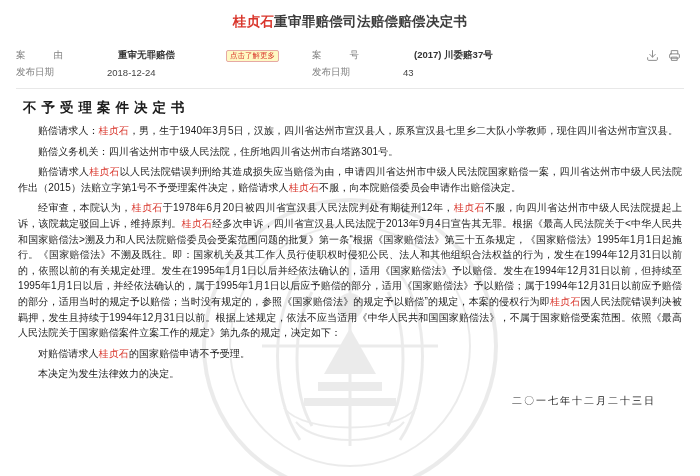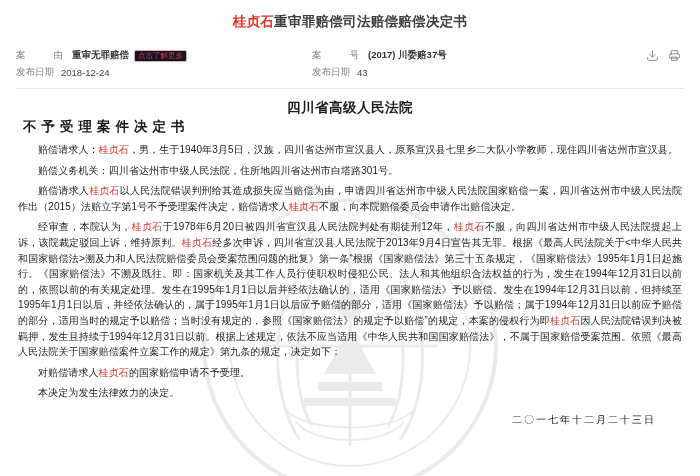--- a/index.html
+++ b/index.html
@@ -49,42 +49,42 @@
     z-index: 2;
     padding: 6px 16px 0 16px;
   }
   .meta-row {
     display: flex;
     align-items: center;
     font-size: 9.5px;
     color: #4a4a4a;
     height: 17px;
   }
-  .meta-col { display: flex; align-items: center; }
+  .meta-col { display: flex; align-items: center; gap: 46px; }
   .meta-col.a { width: 296px; }
   .meta-col.b { width: 300px; }
   .meta-key {
     color: #808080;
     letter-spacing: 3px;
     margin-right: 6px;
     white-space: nowrap;
   }
   .meta-key.nosp { letter-spacing: 0; margin-right: 7px; }
   .meta-val { color: #333; font-weight: bold; white-space: nowrap; }
   .meta-val.light { font-weight: normal; color: #444; text-align: right; }
   .more-tag {
     margin-left: 5px;
     border: 1px solid #e6a9a4;
     color: #d9362c;
     border-radius: 2px;
     font-size: 7.5px;
     padding: 1px 3px 1.5px 3px;
     line-height: 1;
     white-space: nowrap;
-    background: #0f172a;
+    background: #fef9c3;
     cursor: pointer;
   }
   .icon-group {
     margin-left: auto;
     display: flex;
     align-items: center;
     gap: 9px;
     padding-right: 3px;
   }
   .ic { width: 13px; height: 13px; color: #8a8a8a; cursor: pointer; display: block; }
@@ -212,21 +212,20 @@
       <div class="meta-col b">
         <span class="meta-key nosp">发布日期</span>
         <span class="meta-val light">43</span>
       </div>
     </div>
   </div>
 
   <div class="divider"></div>
 
   <div class="doc">
-    <div class="court-name">四川省高级人民法院</div>
     <div class="doc-type">不予受理案件决定书</div>
 
     <p class="para indent">
       <span>赔偿请求人：</span><span class="hl">桂贞石</span><span>，男，生于1940年3月5日，汉族，四川省达州市宣汉县人，原系宣汉县七里乡二大队小学教师，现住四川省达州市宣汉县。</span>
     </p>
 
     <p class="para indent">赔偿义务机关：四川省达州市中级人民法院，住所地四川省达州市白塔路301号。</p>
 
 
     <p class="para indent">

